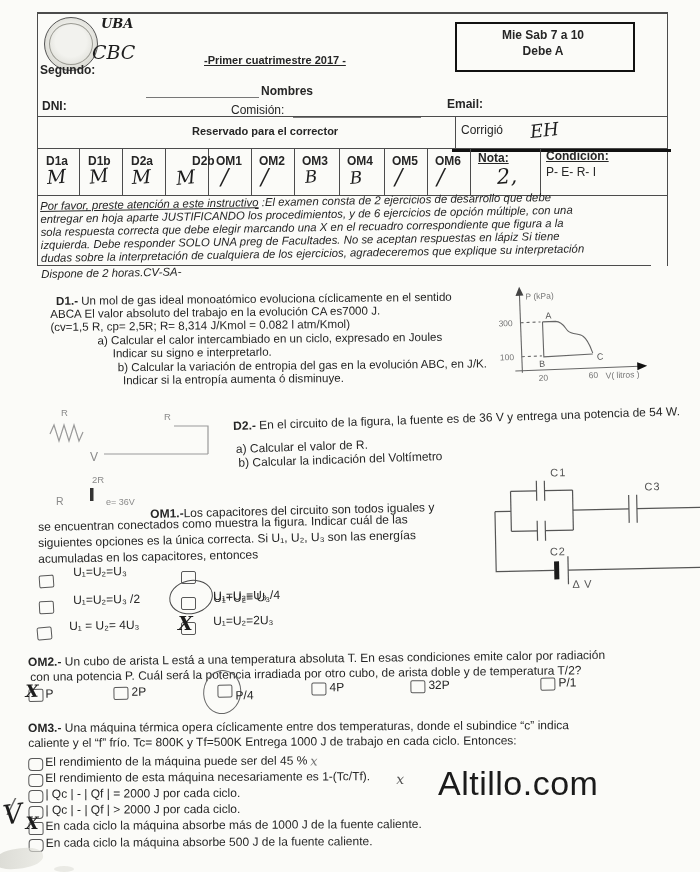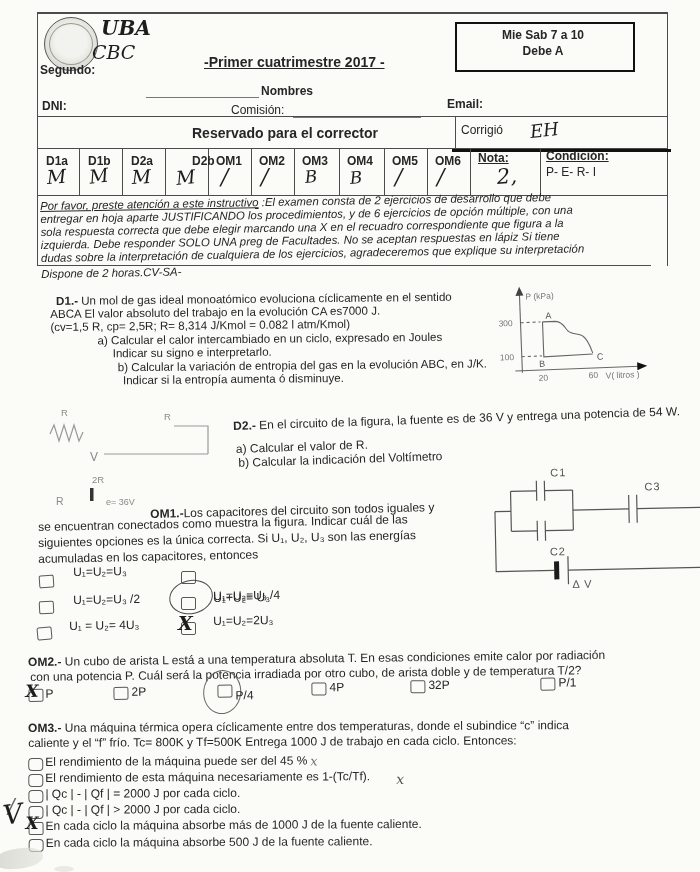--- a/index.html
+++ b/index.html
@@ -1,20 +1,20 @@
 <!DOCTYPE html>
 <html><head>
 <meta charset="utf-8">
 <style>
   html,body{margin:0;padding:0;background:#e9e9e6;}
   .pg{position:relative;width:700px;height:872px;background:#fbfbf8;overflow:hidden;
       font-family:"Liberation Sans",sans-serif;color:#262626;}
   .a{position:absolute;white-space:nowrap;line-height:1.15;}
   .ln{position:absolute;background:#4c4c4c;}
-  .b{font-weight:bold}.u{text-decoration:underline}.i{font-style:italic}.t11{font-size:11.4px}.t12{font-size:12px}.t125{font-size:14px}.t13{font-size:13.4px}
+  .b{font-weight:bold}.u{text-decoration:underline}.i{font-style:italic}.t11{font-size:11.4px}.t12{font-size:12px}.t125{font-size:11px}.t13{font-size:13.4px}
   .hw{font-family:"DejaVu Serif",serif;font-style:italic;color:#1d1d1d;}
   .cb{position:absolute;width:13px;height:11px;border:1.5px solid #585858;border-radius:2px;}
   .ell{position:absolute;border:1.6px solid #4a4a4a;border-radius:50%;}
   .rot{transform-origin:left top;}
   .wm{font-size:34px;color:#1b1b1b;letter-spacing:.5px;}
   svg text{font-family:"Liberation Sans",sans-serif;}
 </style>
 </head>
 <body>
 
@@ -36,21 +36,21 @@
   <div class="ln" style="left:251px;top:149px;width:1px;height:46px"></div>
   <div class="ln" style="left:294px;top:149px;width:1px;height:46px"></div>
   <div class="ln" style="left:339px;top:149px;width:1px;height:46px"></div>
   <div class="ln" style="left:384px;top:149px;width:1px;height:46px"></div>
   <div class="ln" style="left:427px;top:149px;width:1px;height:46px"></div>
   <div class="ln" style="left:470px;top:149px;width:1px;height:46px"></div>
   <div class="ln" style="left:540px;top:149px;width:1px;height:46px"></div>
 
   <div class="a" style="left:44px;top:17px;width:52px;height:52px;border:1.6px solid #555;border-radius:50%;background:radial-gradient(circle at 50% 45%, #f2f2ee 40%, #d9d9d2 75%, #f7f7f3 100%)"></div>
   <div class="a" style="left:49px;top:23px;width:42px;height:40px;border:1px solid #9a9a92;border-radius:50%"></div>
-  <div class="a hw b" style="left:101px;top:17px;font-size:20px">UBA</div>
+  <div class="a hw b" style="left:101px;top:17px;font-size:13px">UBA</div>
   <div class="a hw" style="left:92px;top:42px;font-size:19px">CBC</div>
   <div class="a t125 b u" style="left:204px;top:54px">-Primer cuatrimestre 2017 -</div>
 
   <div class="a" style="left:455px;top:22px;width:176px;height:46px;border:2.6px solid #111"></div>
   <div class="a t12 b" style="left:455px;top:29px;width:176px;text-align:center">Mie Sab 7 a 10</div>
   <div class="a t12 b" style="left:455px;top:45px;width:176px;text-align:center">Debe A</div>
 
   <div class="a t12 b" style="left:40px;top:64px">Segundo:</div>
   <div class="ln" style="left:146px;top:97px;width:113px;height:1px;background:#777"></div>
   <div class="a t12 b" style="left:261px;top:85px">Nombres</div>
@@ -251,17 +251,18 @@
     <div class="a hw b" style="left:-3px;top:92px;font-size:17px">X</div>
     <div class="a t12" style="left:17px;top:98px">En cada ciclo la máquina absorbe más de 1000 J de la fuente caliente.</div>
 
     <div class="cb" style="left:0;top:117px;border-radius:4px"></div>
     <div class="a t12" style="left:17px;top:115px">En cada ciclo la máquina absorbe 500 J de la fuente caliente.</div>
   </div>
 
   <div class="a hw" style="left:8px;top:795px;font-size:20px;color:#666">/</div>
   <div class="a hw rot" style="left:1px;top:800px;font-size:27px;transform:rotate(-8deg)">V</div>
 
+  <div class="a wm" style="left:438px;top:764px">Altillo.com</div>
 
   <div class="a rot" style="left:-6px;top:852px;width:48px;height:20px;background:linear-gradient(100deg,#c9c9c1,#e4e4dd);opacity:.65;border-radius:45%;transform:rotate(-8deg)"></div>
   <div class="a" style="left:54px;top:866px;width:20px;height:6px;background:#d9d9d2;opacity:.5;border-radius:50%"></div>
 
 </div>
 
 </body></html>

